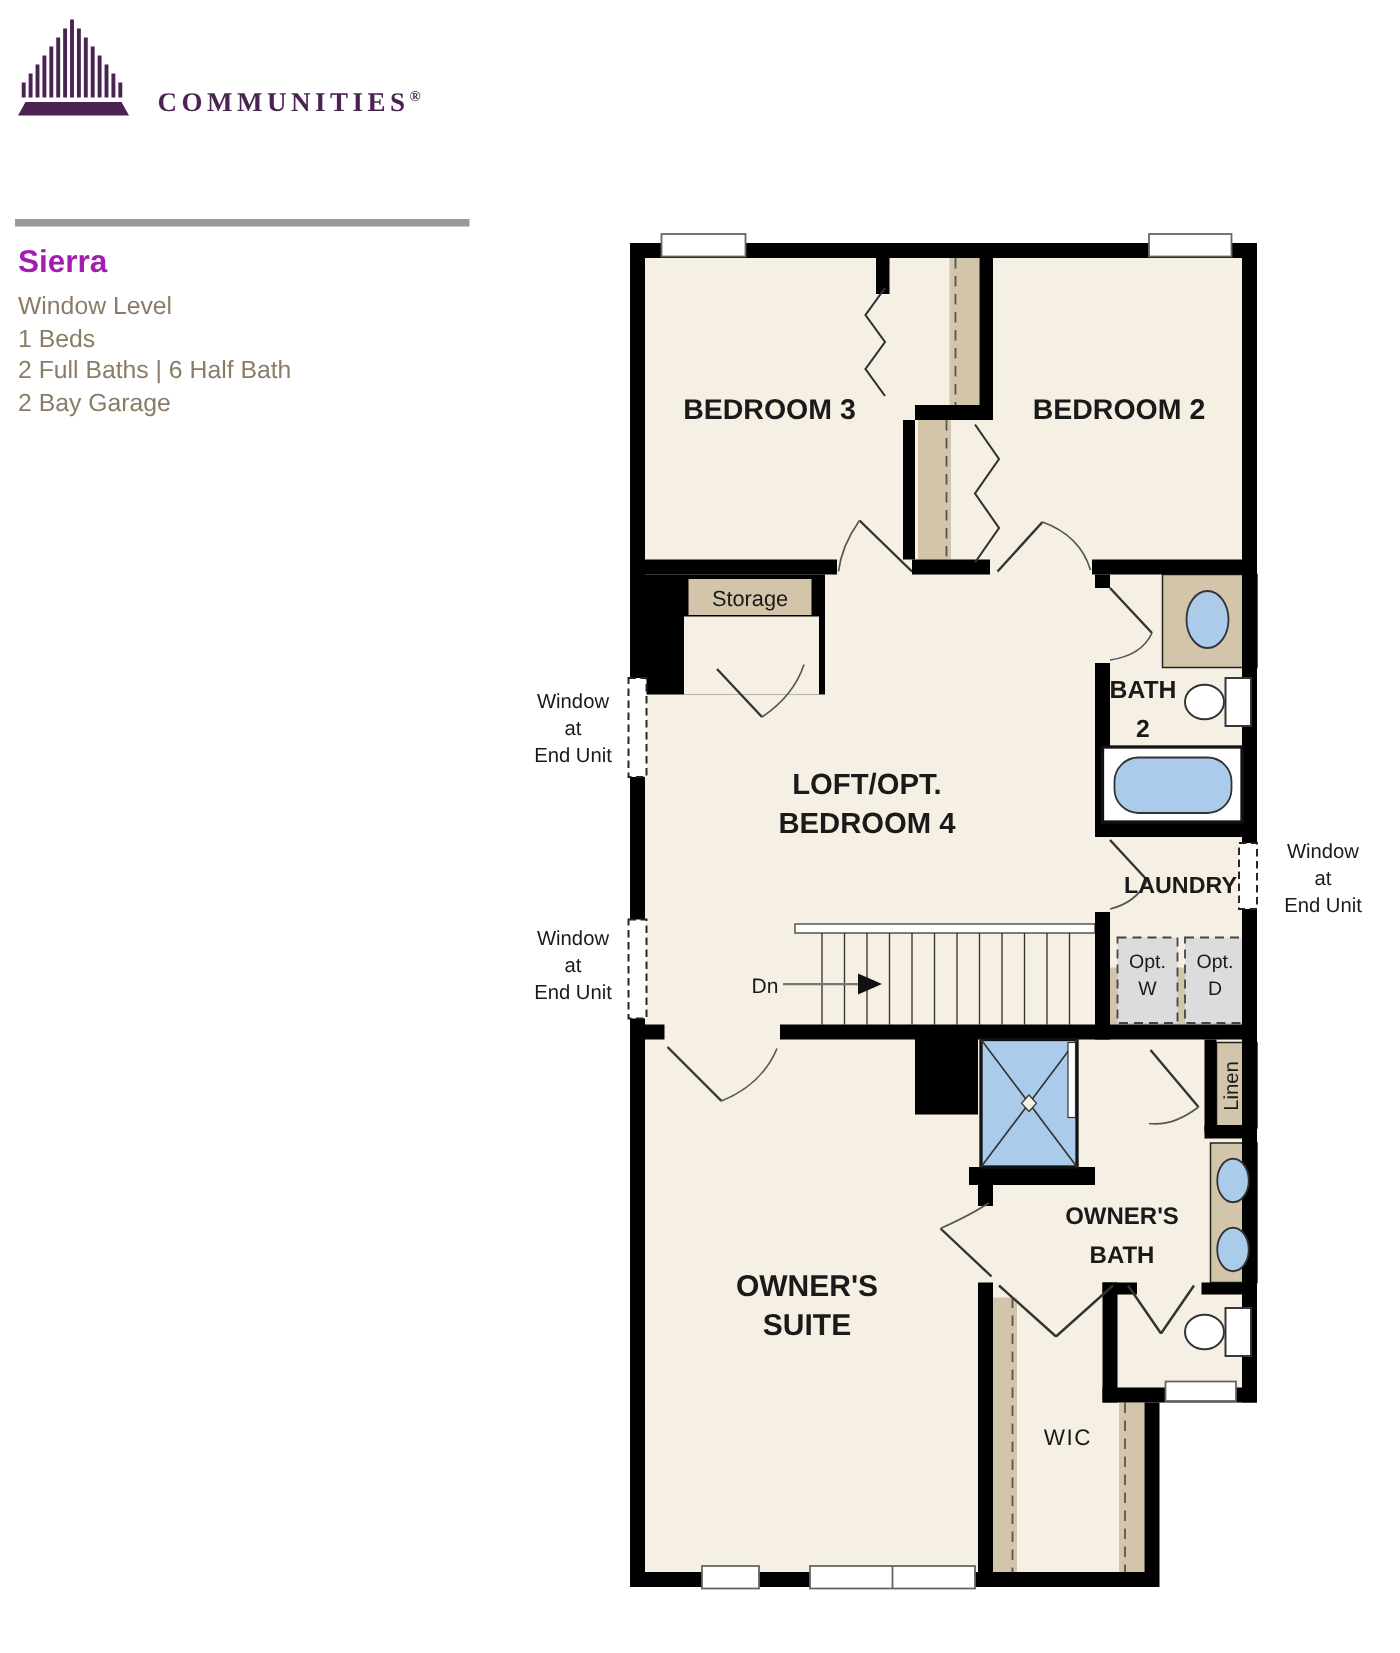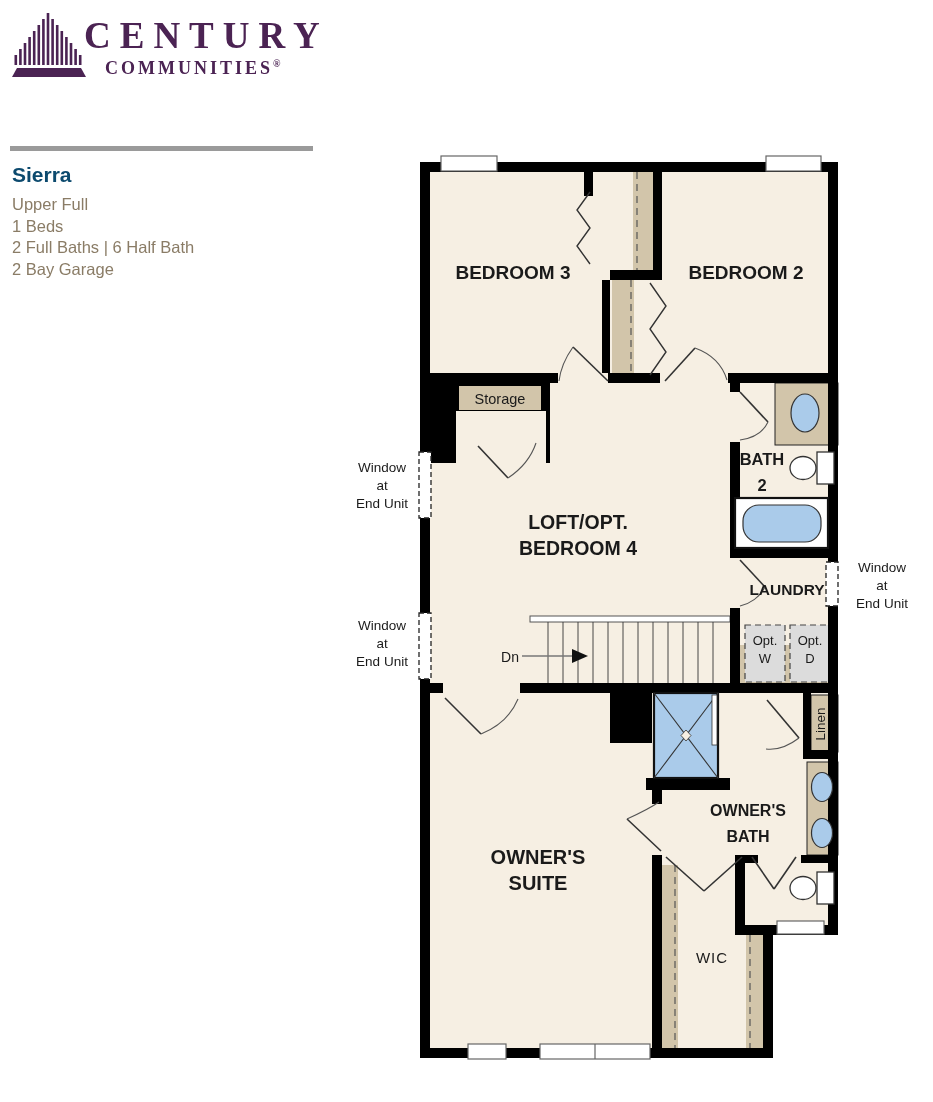--- a/index.html
+++ b/index.html
@@ -8,21 +8,21 @@
   
   #brand{position:absolute;left:12px;top:6px;width:320px;height:90px;}
   #brand-icon{position:absolute;left:0;top:2px;}
   #brand-name{position:absolute;left:72px;top:8px;font-family:"Liberation Serif",serif;
               font-weight:700;font-size:37px;letter-spacing:9px;color:#4b2353;white-space:nowrap;}
   #brand-subname{position:absolute;left:93px;top:52px;font-family:Liberation Serif, serif;
                  font-weight:700;font-size:18px;letter-spacing:3px;color:#4b2353;white-space:nowrap;}
   #brand-subname sup{font-size:10px;letter-spacing:0;}
   
   #divider{position:absolute;left:10px;top:146px;width:303px;height:5px;background:#9a9a9a;}
-  #plan-title{position:absolute;left:12px;top:163px;font-size:21px;font-weight:700;color:#0c4a6e;}
+  #plan-title{position:absolute;left:12px;top:163px;font-size:21px;font-weight:700;color:#a21caf;}
   #plan-details{position:absolute;left:12px;top:194px;font-size:16.5px;line-height:21.5px;color:#8a7c66;}
   
   #plan-svg{position:absolute;left:340px;top:150px;}
   text{font-family:"Liberation Sans",sans-serif;fill:#1a1a1a;}
   .room-lbl{font-weight:700;}
   .small-lbl{font-weight:400;}
   .wall{fill:#000;}
   .floor{fill:#f6efe3;}
   .tan{fill:#d2c5aa;}
   .blue{fill:#aacbea;}
@@ -52,28 +52,27 @@
         <rect x="53.1" y="29" width="2.6" height="28"></rect>
         <rect x="11.7" y="35" width="2.6" height="22"></rect>
         <rect x="57.7" y="35" width="2.6" height="22"></rect>
         <rect x="7.1" y="41" width="2.6" height="16"></rect>
         <rect x="62.3" y="41" width="2.6" height="16"></rect>
         <rect x="2.5" y="47" width="2.6" height="10"></rect>
         <rect x="66.9" y="47" width="2.6" height="10"></rect>
         <polygon points="5,60 69,60 74,69 0,69"></polygon>
       </g>
     </svg>
-    <div id="brand-name">CENTURY</div>
     <div id="brand-subname"><span>COMMUNITIES</span><sup>®</sup></div>
   </div>
 
   <div id="divider"></div>
   <div id="plan-title">Sierra</div>
   <div id="plan-details">
-    <div>Upper Full</div>
+    <div>Window Level</div>
     <div>1 Beds</div>
     <div>2 Full Baths | 6 Half Bath</div>
     <div>2 Bay Garage</div>
   </div>
 
   <svg id="plan-svg" width="593" height="920" viewBox="-78 0 593 920">
 
     <g>
       <rect class="floor" x="2" y="12" width="418" height="773"></rect>
       <rect class="floor" x="2" y="785" width="352" height="123"></rect>

